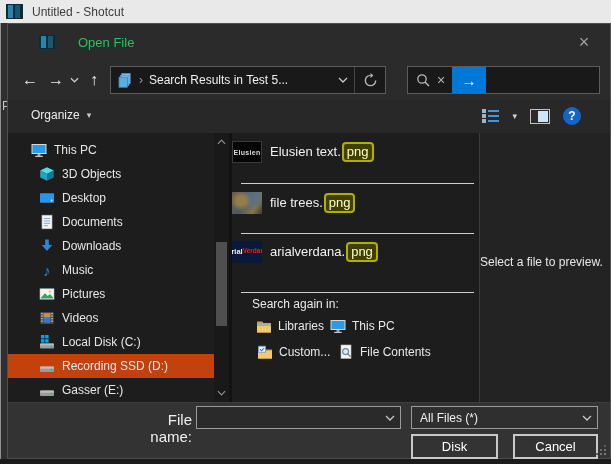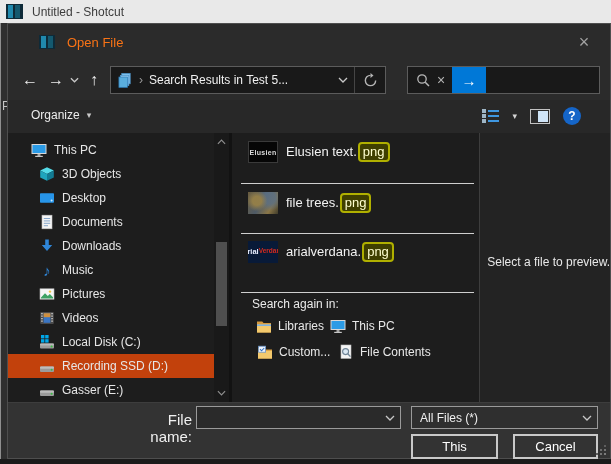--- a/index.html
+++ b/index.html
@@ -17,21 +17,21 @@
   .titlebar .t{margin-left:9px;font-size:12px;color:#3c3c3c;white-space:nowrap}
   .app-edge{position:absolute;left:0;top:23px;width:7px;height:436px;background:#2f2f2f;
             border-left:1px solid #8f8f8f;box-sizing:border-box;overflow:hidden}
   .app-edge .frag{position:absolute;left:1px;top:76px;font-size:12px;color:#c5c5c5}
 
   
   .dialog{position:absolute;left:7px;top:23px;width:604px;height:436px;background:#2b2b2b;
           border:1px solid #4e4e4e;box-sizing:border-box;color:#e6e6e6}
   .dtitle{position:absolute;left:0;top:0;width:100%;height:36px;display:flex;align-items:center}
   .dtitle .logo{margin-left:31px;width:16px;height:14px}
-  .dtitle .t{margin-left:12px;font-size:13px;color:#f97316}
+  .dtitle .t{margin-left:23px;font-size:13px;color:#22c55e}
   .dclose{position:absolute;right:12px;top:6px;width:28px;height:24px;display:flex;
           align-items:center;justify-content:center;color:#a2a2a2;font-size:18px;line-height:1}
 
   
   .dnav{position:absolute;left:0;top:36px;width:100%;height:40px;display:flex;align-items:center}
   .navbtn{color:#ececec;font-size:16px;text-align:center;line-height:1}
   .nb-back{margin-left:11px;width:22px}
   .nb-fwd{margin-left:4px;width:22px}
   .nb-chev{width:14px;display:flex;justify-content:center}
   .nb-up{margin-left:2px;width:22px}
@@ -75,21 +75,21 @@
 
   .sscroll{position:absolute;left:206px;top:0;width:15px;height:269px;background:#191919}
   .sscroll .chev{position:absolute;left:0;width:15px;height:14px;display:flex;
                  align-items:center;justify-content:center}
   .sscroll .chev.up{top:2px}
   .sscroll .chev.down{bottom:2px}
   .sscroll .thumb{position:absolute;left:2px;top:109px;width:11px;height:84px;background:#4f4f4f}
   .vdiv1{position:absolute;left:221px;top:0;width:3px;height:269px;background:#121212}
 
   .filearea{position:absolute;left:224px;top:0;width:247px;height:269px}
-  .frow{position:absolute;left:16px;display:flex;align-items:center;height:26px}
+  .frow{position:absolute;left:0;display:flex;align-items:center;height:26px}
   .thumb{width:30px;height:22px;flex:none;margin-right:8px;position:relative;overflow:hidden;
          box-sizing:border-box}
   .thumb.elusien{background:#060606;border:1px solid #3a3a3a;display:flex;align-items:center;
                  justify-content:center}
   .thumb.elusien span{color:#dcdcdc;font-size:7px;font-weight:bold;letter-spacing:.3px}
   .thumb.falltrees{background:
       radial-gradient(circle at 30% 40%, rgba(150,128,72,.95) 0 18%, transparent 42%),
       radial-gradient(circle at 72% 28%, rgba(92,112,132,.85) 0 22%, transparent 48%),
       linear-gradient(120deg,#6b5d3e,#4e5a66 45%,#8a7647 75%,#3f3b2a)}
   .thumb.arial{background:#081a38;display:flex;flex-direction:row;align-items:center;
@@ -99,21 +99,21 @@
   .fname{color:#f2f2f2;font-size:13px;white-space:nowrap}
   .hl{display:inline-block;border:2px solid #b0b000;background:#3f3f00;color:#ffffd0;
       border-radius:4px;padding:0 3px;margin-left:1px;font-size:13px;line-height:16px}
   .fsep{position:absolute;left:9px;width:233px;height:1px;background:#cfcfcf}
   .sa-label{position:absolute;left:20px;top:164px;color:#eaeaea;font-size:12px}
   .sa-link{position:absolute;display:flex;align-items:center;gap:6px;color:#e8e8e8;
            font-size:12px;height:18px;white-space:nowrap}
 
   .vdiv2{position:absolute;left:471px;top:0;width:1px;height:269px;background:#3d3d3d}
   .preview{position:absolute;left:472px;top:0;width:130px;height:269px;background:#232323}
-  .preview .msg{position:absolute;left:0;top:122px;width:100%;text-align:right;color:#e8e8e8;
+  .preview .msg{position:absolute;left:0;top:122px;width:100%;text-align:left;color:#e8e8e8;
                 font-size:12px;white-space:nowrap}
 
   
   .dfooter{position:absolute;left:0;top:378px;width:602px;bottom:0;background:#333;
            border-top:1px solid #3d3d3d;box-sizing:border-box}
   .fn-label{position:absolute;left:126px;top:8px;width:58px;text-align:right;color:#f0f0f0;font-size:15px}
   .combo{background:#2a2a2a;border:1px solid #9a9a9a;box-sizing:border-box;display:flex;align-items:center}
   .fn-input{position:absolute;left:188px;top:3px;width:205px;height:23px}
   .fn-input input{flex:1;background:transparent;border:none;outline:none;color:#f0f0f0;
                   font-size:12px;font-family:inherit;padding:0 6px;min-width:0}
@@ -453,17 +453,17 @@
       </span>
     </div>
     <div class="combo ft-select">
       <span class="val">All Files  (*)</span>
       <span class="chev">
         <svg width="10" height="6" viewBox="0 0 10 6">
             <path d="M1 1 5 5 9 1" fill="none" stroke="#c8c8c8" stroke-width="1.3"></path>
           </svg>
       </span>
     </div>
-    <div class="btn btn-open">This</div>
+    <div class="btn btn-open">Disk</div>
     <div class="btn btn-cancel">Cancel</div>
     <div class="grip"></div>
   </div>
 </div>
 
 </body></html>

